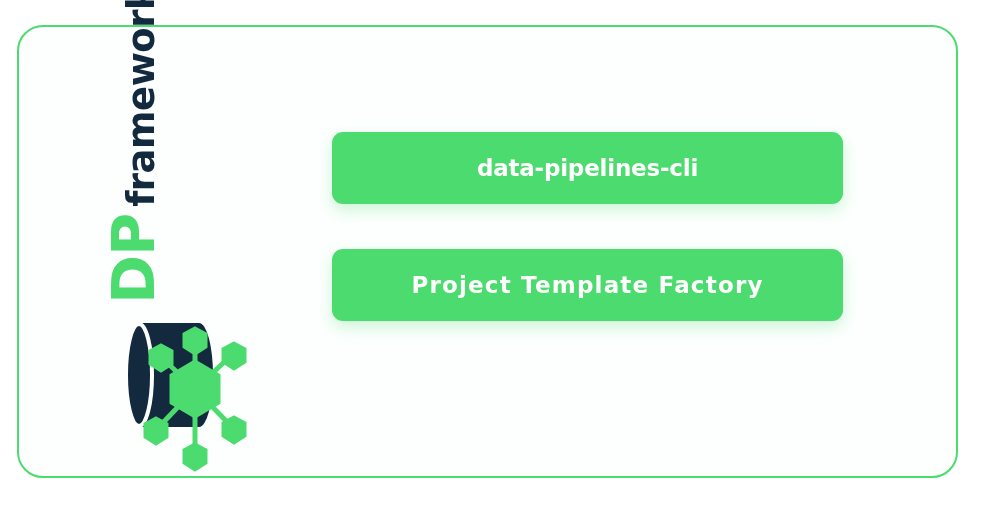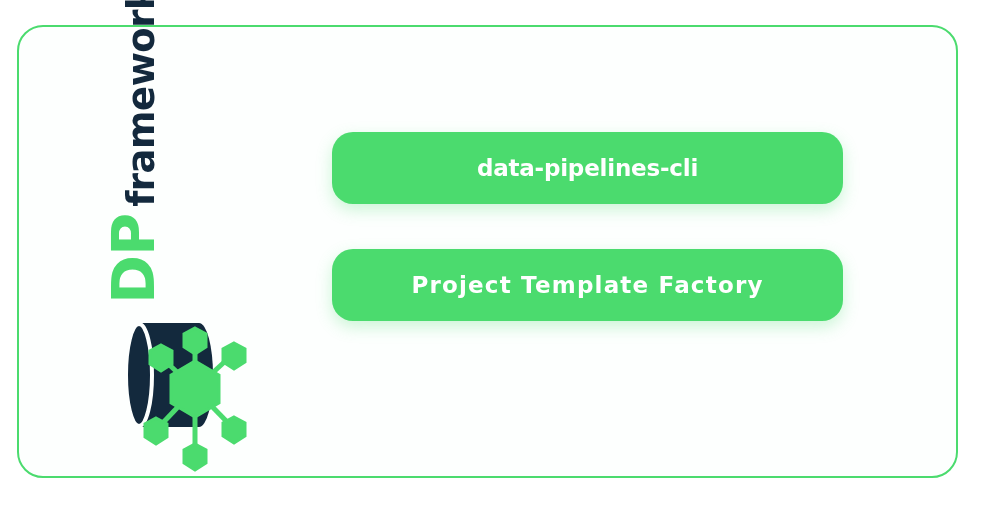--- a/index.html
+++ b/index.html
@@ -78,21 +78,21 @@
     position: absolute;
     left: 313px;
     top: 105px;
     width: 511px;
   }
   .module-button {
     position: relative;
     width: 511px;
     height: 72px;
     border: none;
-    border-radius: 21px;
+    border-radius: 11px;
     background: #4BDB6E;
     color: #ffffff;
     font-family: "DejaVu Sans", sans-serif;
     font-weight: bold;
     font-size: 23px;
     letter-spacing: -0.2px;
     display: flex;
     align-items: center;
     justify-content: center;
     cursor: pointer;

